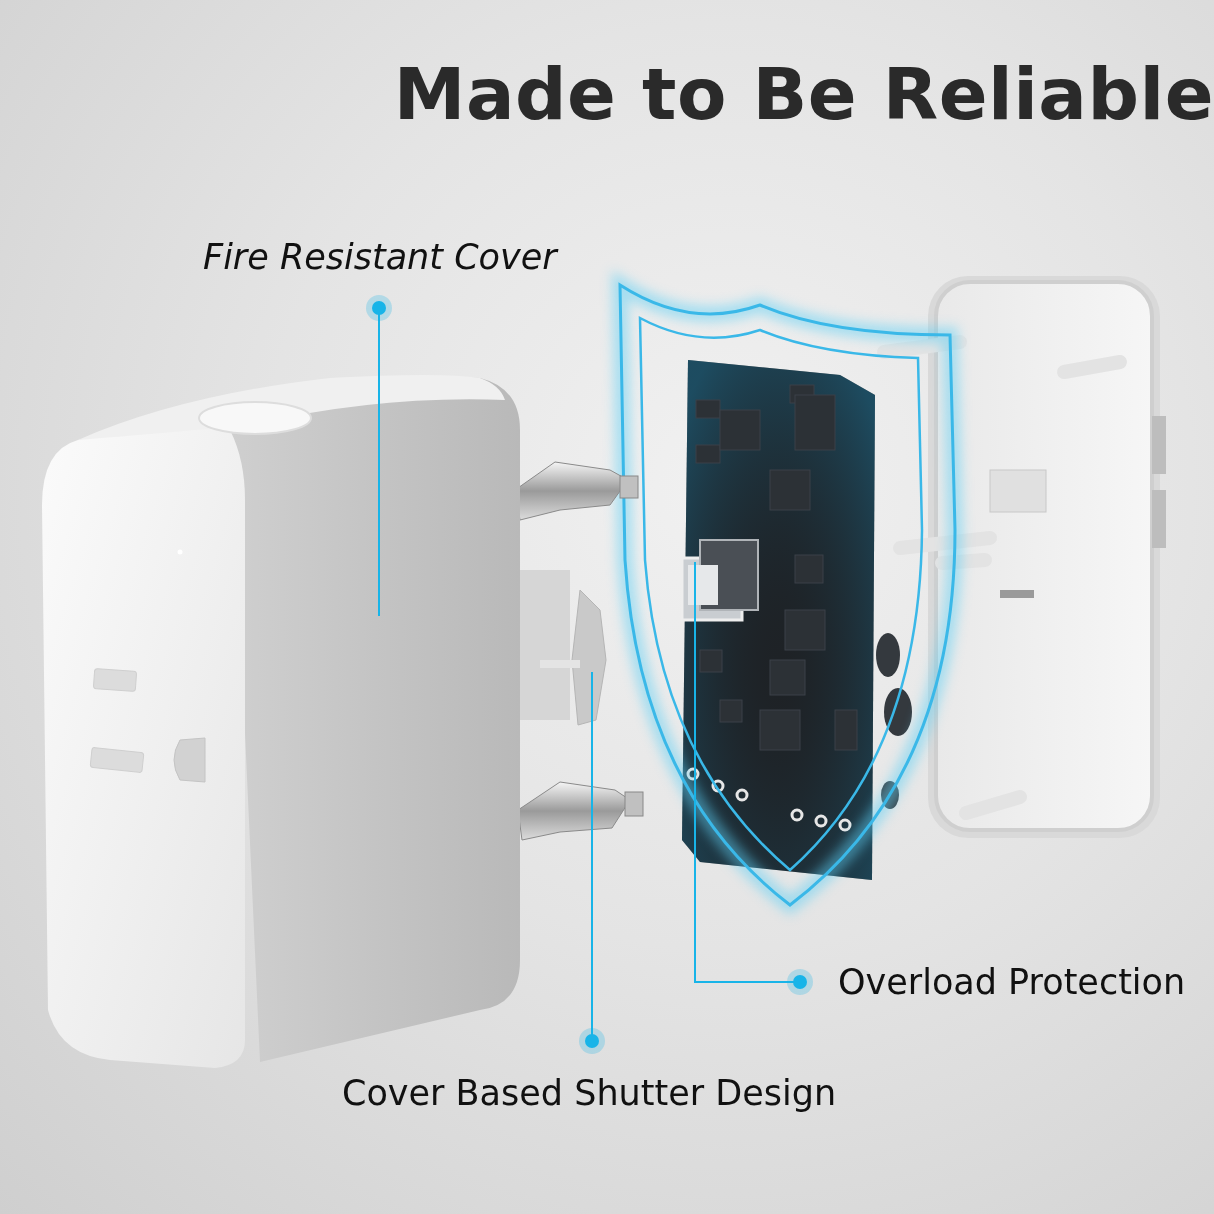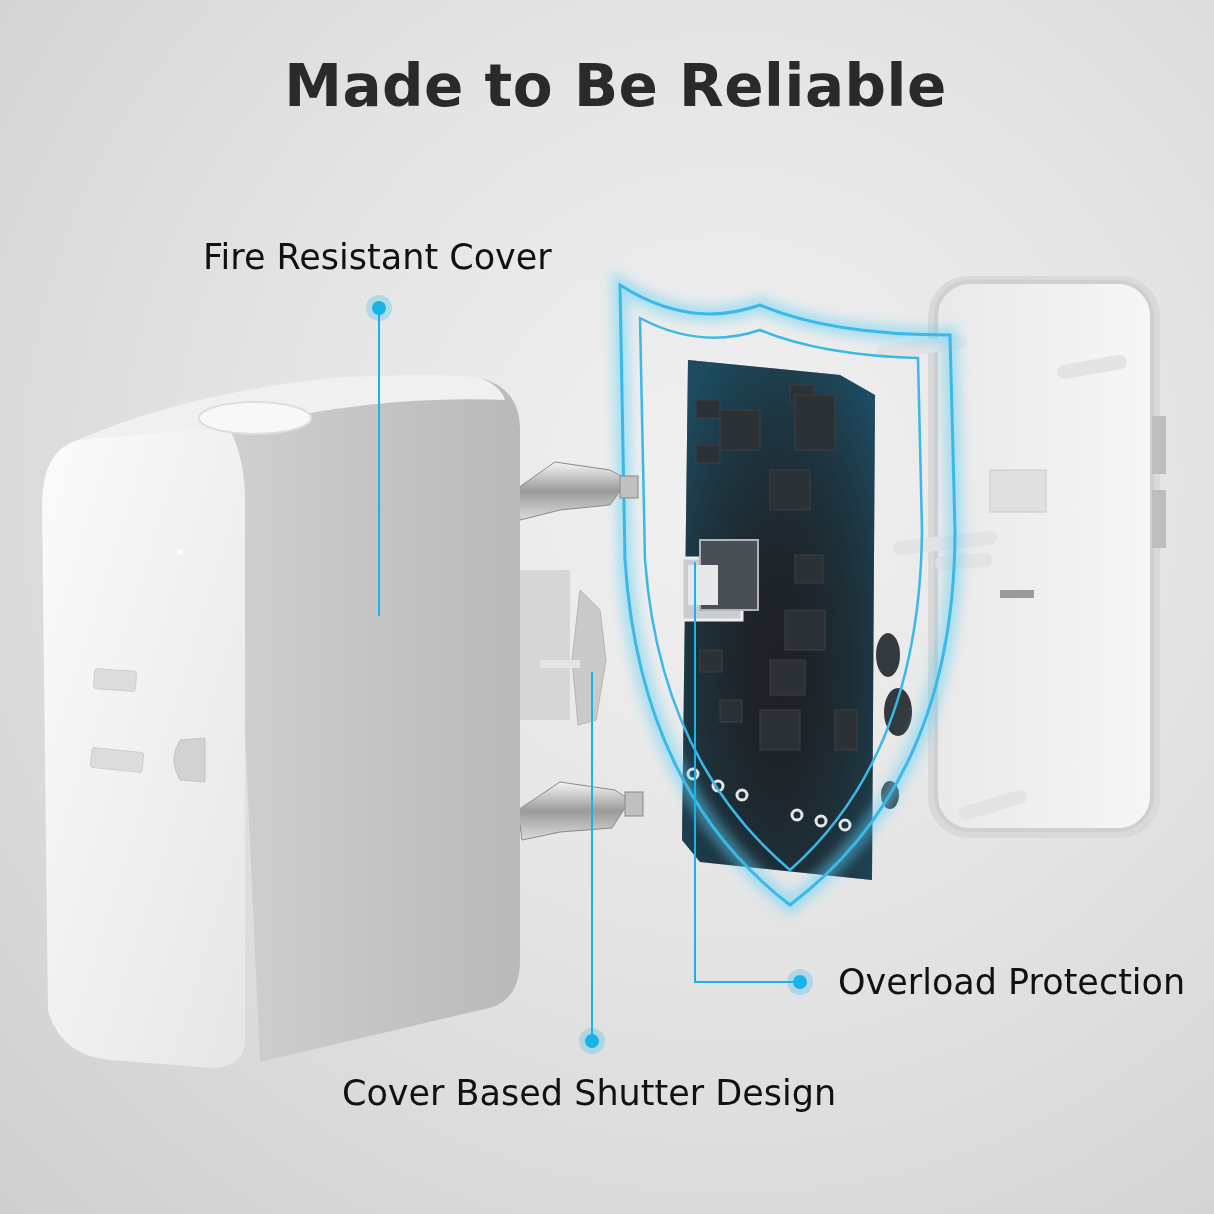--- a/index.html
+++ b/index.html
@@ -1,22 +1,22 @@
 <!DOCTYPE html>
 <html><head>
 <meta charset="utf-8">
 <style>
   html, body { margin:0; padding:0; }
   body { width:1214px; height:1214px; overflow:hidden; font-family:"DejaVu Sans", sans-serif; }
   .canvas { position:relative; width:1214px; height:1214px; overflow:hidden;
     background: radial-gradient(ellipse at 60% 40%, #f1f1f1 0%, #e4e4e4 45%, #cfcfcf 100%); }
-  .title { position:absolute; left:17px; right:0; top:52px; text-align:center; font-weight:bold;
-    font-size:58px; color:#2a2a2a; letter-spacing:0.5px; }
+  .title { position:absolute; left:17px; right:0; top:52px; text-align:right; font-weight:bold;
+    font-size:72px; color:#2a2a2a; letter-spacing:0.5px; }
   .label { position:absolute; font-size:35px; color:#111; white-space:nowrap; }
-  .lbl-fire { left:203px; top:237px; }
+  .lbl-fire { left:203px; top:237px;font-style:italic; }
   .lbl-over { left:838px; top:962px;text-align:center; }
   .lbl-shut { left:342px; top:1073px; }
   svg.art { position:absolute; left:0; top:0; }
 </style>
 </head>
 <body>
 
 <div class="canvas">
 
   <div class="title">Made to Be Reliable</div>

